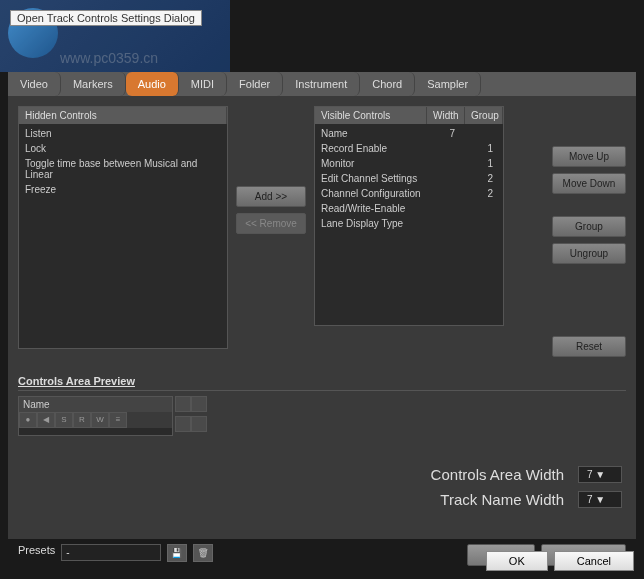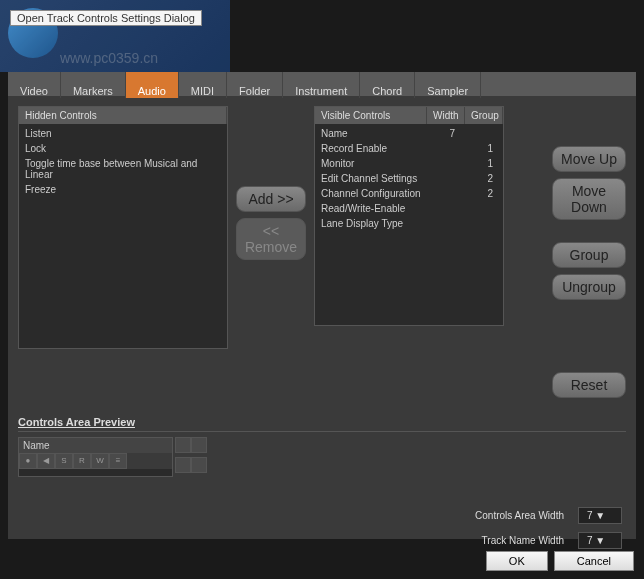--- a/index.html
+++ b/index.html
@@ -6,21 +6,21 @@
 body { background: #1a1a1a; width: 644px; height: 579px; overflow: hidden; position: relative; }
 
 .top-tooltip { position: absolute; top: 10px; left: 10px; background: #f5f5f5; border: 1px solid #888; padding: 1px 6px; font-size: 11px; color: #333; z-index: 10; }
 .top-watermark { position: absolute; top: 0; left: 0; width: 230px; height: 72px; background: linear-gradient(135deg, #2a4a7a 0%, #1a3a6a 100%); opacity: 0.85; }
 .top-watermark .logo { position: absolute; top: 8px; left: 8px; width: 50px; height: 50px; background: linear-gradient(135deg, #4aa0e8, #2060a0); border-radius: 50%; }
 .watermark-text { position: absolute; top: 50px; left: 60px; color: rgba(200,200,200,0.3); font-size: 14px; }
 
 .main-panel { position: absolute; top: 72px; left: 8px; right: 8px; bottom: 40px; background: #3a3a3a; }
 
 .tabs { display: flex; background: #5a5a5a; height: 24px; }
-.tab { padding: 13px 12px; font-size: 11px; color: #ddd; cursor: pointer; border-right: 1px solid #444; }
+.tab { padding: 6px 12px; font-size: 11px; color: #ddd; cursor: pointer; border-right: 1px solid #444; border-radius: 6px; }
 .tab.active { background: #d87830; color: #fff; }
 
 .content { padding: 10px; display: flex; flex-direction: column; gap: 10px; }
 
 .lists-row { display: flex; gap: 8px; align-items: flex-start; }
 .list-box { background: #2a2a2a; border: 1px solid #555; }
 .list-box.hidden-box { width: 210px; height: 243px; }
 .list-box.visible-box { width: 190px; height: 220px; }
 .list-header { display: flex; background: #5a5a5a; font-size: 10px; color: #ddd; }
 .list-header > div { padding: 3px 6px; border-right: 1px solid #444; }
@@ -31,33 +31,33 @@
 .list-item { font-size: 10px; color: #ccc; padding: 2px 6px; cursor: pointer; display: flex; }
 .list-item .li-name { flex: 1; }
 .list-item .li-width { width: 38px; text-align: right; padding-right: 4px; }
 .list-item .li-group { width: 38px; text-align: right; padding-right: 4px; }
 
 .middle-btns { display: flex; flex-direction: column; gap: 6px; justify-content: space-between; width: 70px; margin-top: 80px; }
 .side-btns { display: flex; flex-direction: column; gap: 6px; width: 74px; margin-left: auto; margin-top: 40px; }
 .side-btns .spacer { height: 10px; }
 .side-btns .big-spacer { height: 60px; }
 
-.btn { background: linear-gradient(#888, #6a6a6a); border: 1px solid #555; color: #222; font-size: 14px; padding: 4px 0; text-align: center; cursor: pointer; border-radius: 9px; }
+.btn { background: linear-gradient(#888, #6a6a6a); border: 1px solid #555; color: #222; font-size: 10px; padding: 4px 0; text-align: center; cursor: pointer; border-radius: 2px; }
 .btn.disabled { background: #5a5a5a; color: #888; cursor: default; }
 
 .preview-section { margin-top: 8px; }
 .preview-title { font-size: 11px; color: #ddd; font-weight: bold; padding-bottom: 3px; border-bottom: 1px solid #555; margin-bottom: 5px; text-decoration: underline; }
 .preview-box { background: #2a2a2a; border: 1px solid #555; width: 155px; }
 .preview-name-row { background: #444; font-size: 10px; color: #ccc; padding: 2px 4px; }
 .preview-btn-row { display: flex; background: #3a3a3a; }
 .preview-btn { width: 18px; height: 16px; border: 1px solid #555; background: #4a4a4a; font-size: 8px; color: #999; text-align: center; line-height: 14px; }
 
 .width-controls { display: flex; flex-direction: column; gap: 8px; align-items: flex-end; margin-top: 20px; padding-right: 4px; }
 .width-row { display: flex; align-items: center; gap: 14px; }
-.width-label { font-size: 10px; color: #ddd; }
+.width-label { font-size: 15px; color: #ddd; }
 .width-select { background: #222; color: #ddd; border: 1px solid #555; font-size: 10px; padding: 2px 14px 2px 8px; min-width: 44px; }
 
 .bottom-row { display: flex; align-items: flex-start; gap: 6px; margin-top: 18px; padding-top: 8px; }
 .presets-label { font-size: 11px; color: #ddd; }
 .presets-select { background: #222; color: #ddd; border: 1px solid #555; font-size: 10px; padding: 2px 4px; width: 100px; }
 .icon-btn { width: 20px; height: 18px; background: #555; border: 1px solid #666; font-size: 9px; color: #ccc; text-align: center; line-height: 16px; cursor: pointer; }
 .bottom-spacer { flex: 1; }
 .bottom-btn { background: linear-gradient(#999, #777); border: 1px solid #555; color: #222; font-size: 11px; padding: 4px 18px; cursor: pointer; border-radius: 2px; font-weight: bold; }
 
 .dialog-footer { position: absolute; bottom: 8px; right: 10px; display: flex; gap: 6px; }

